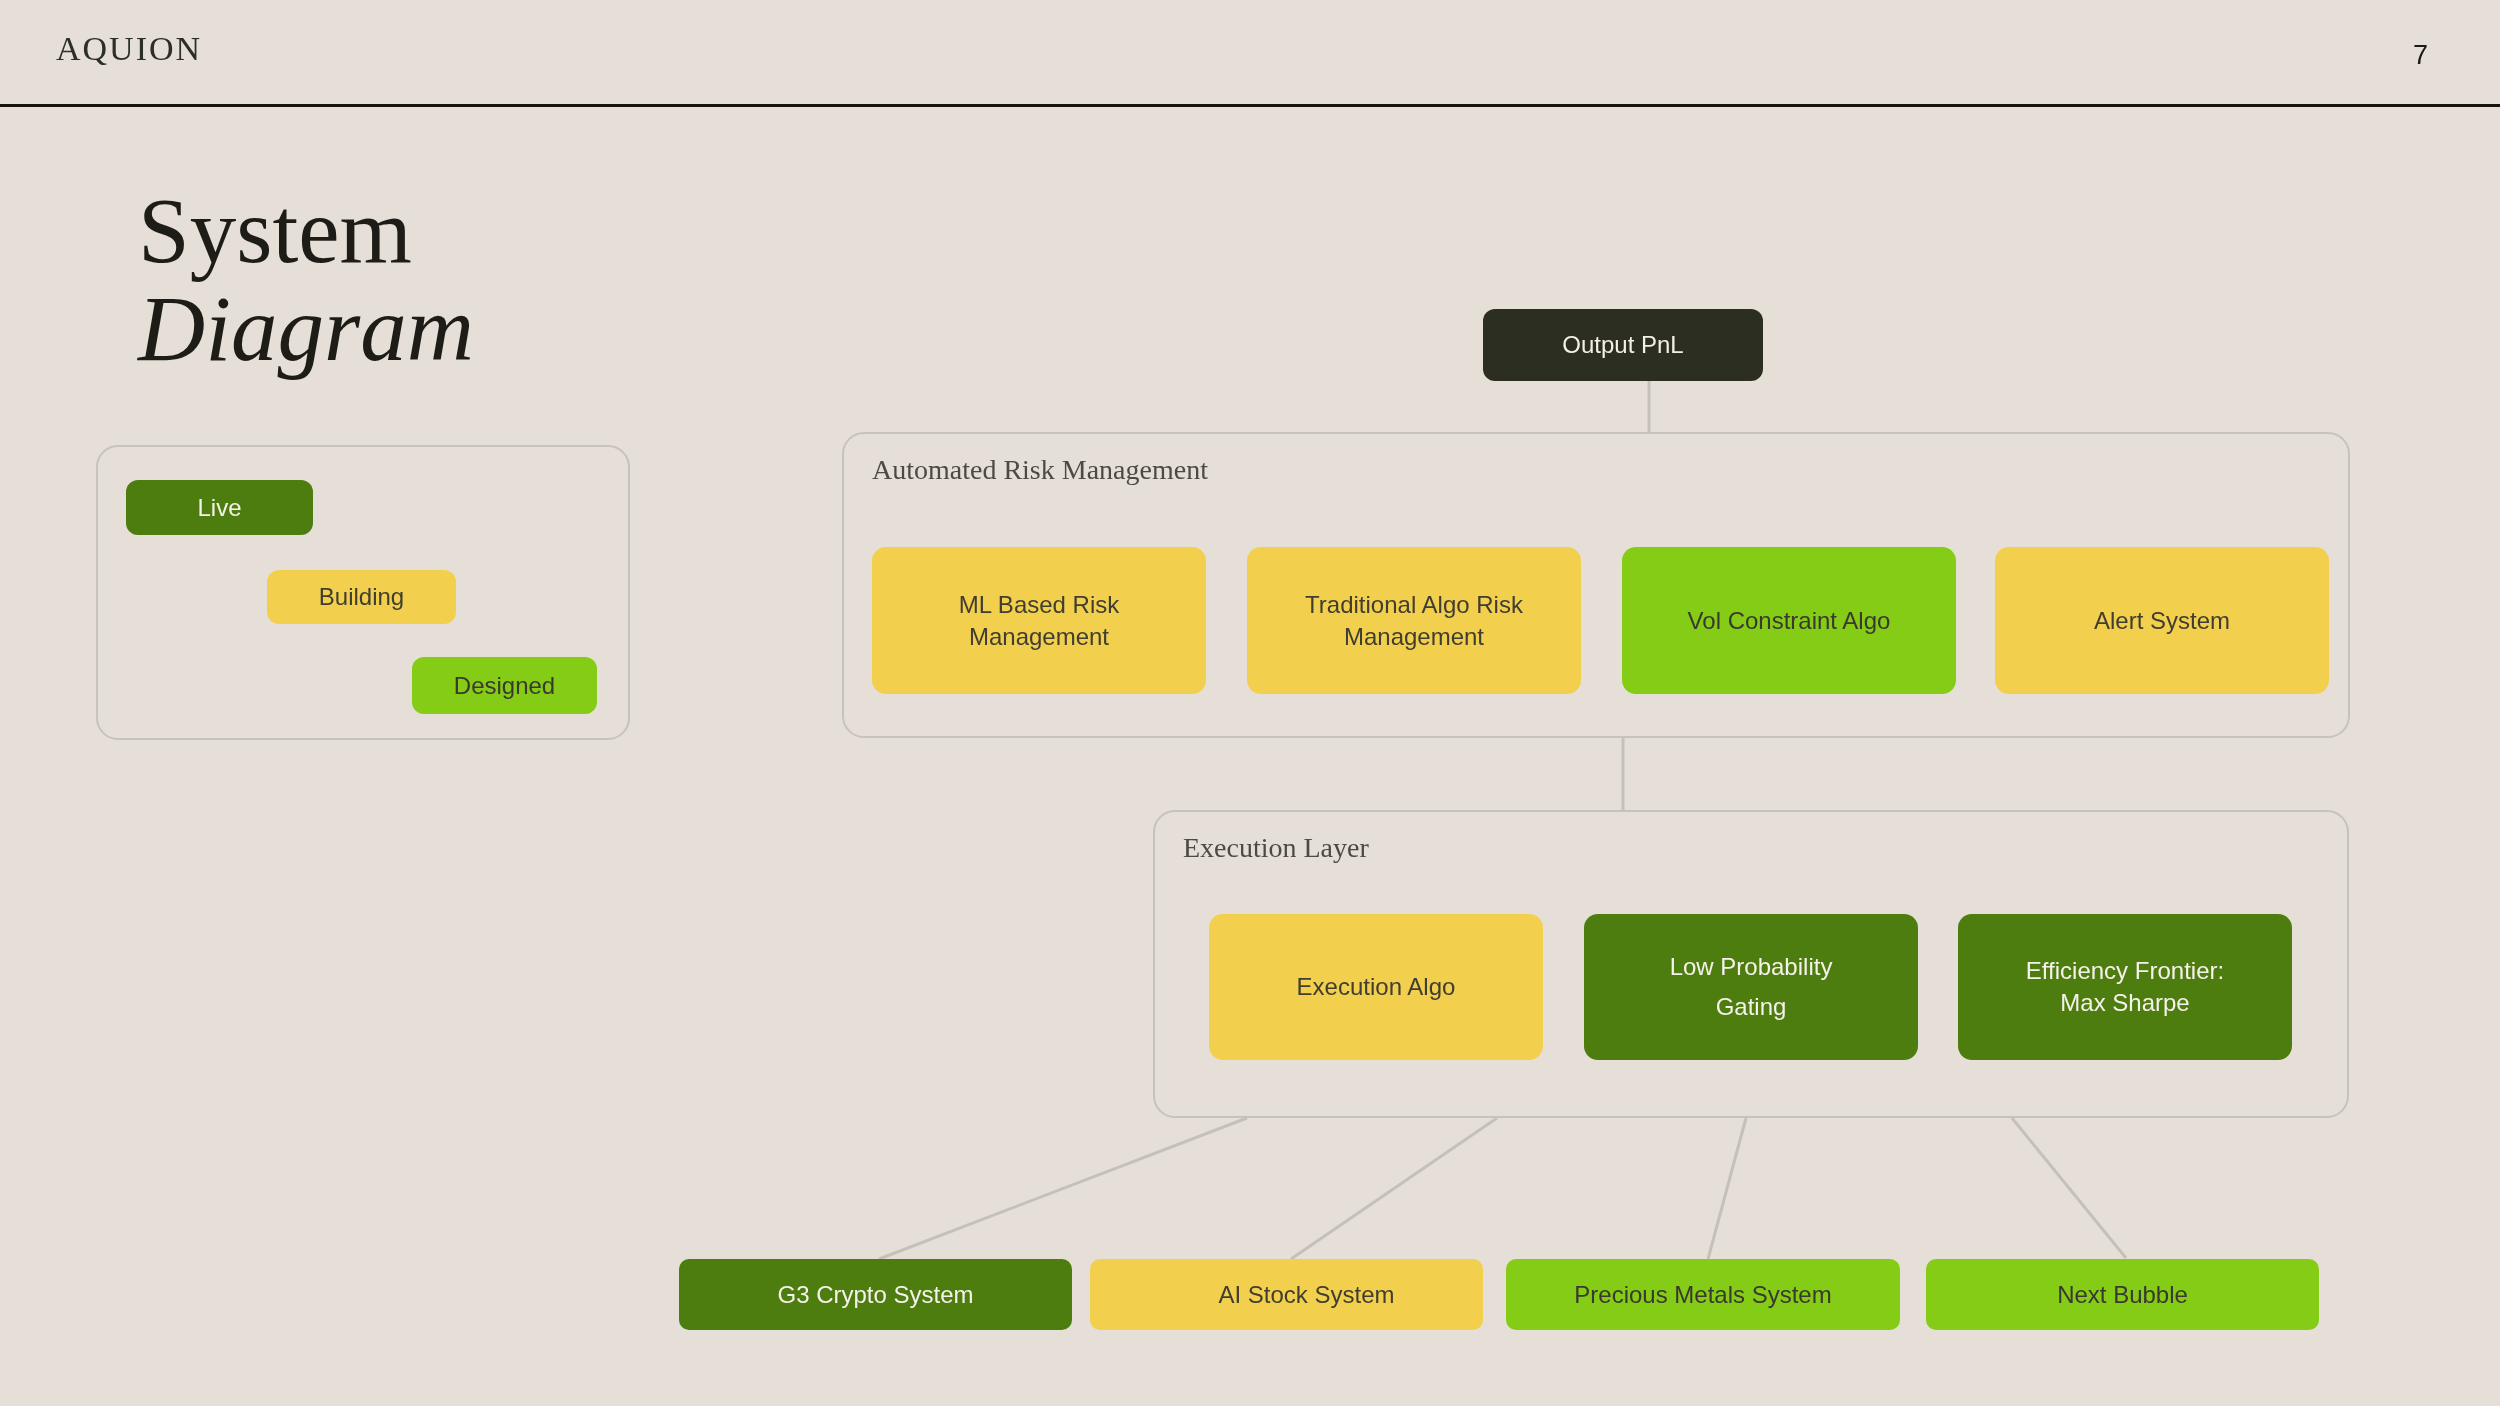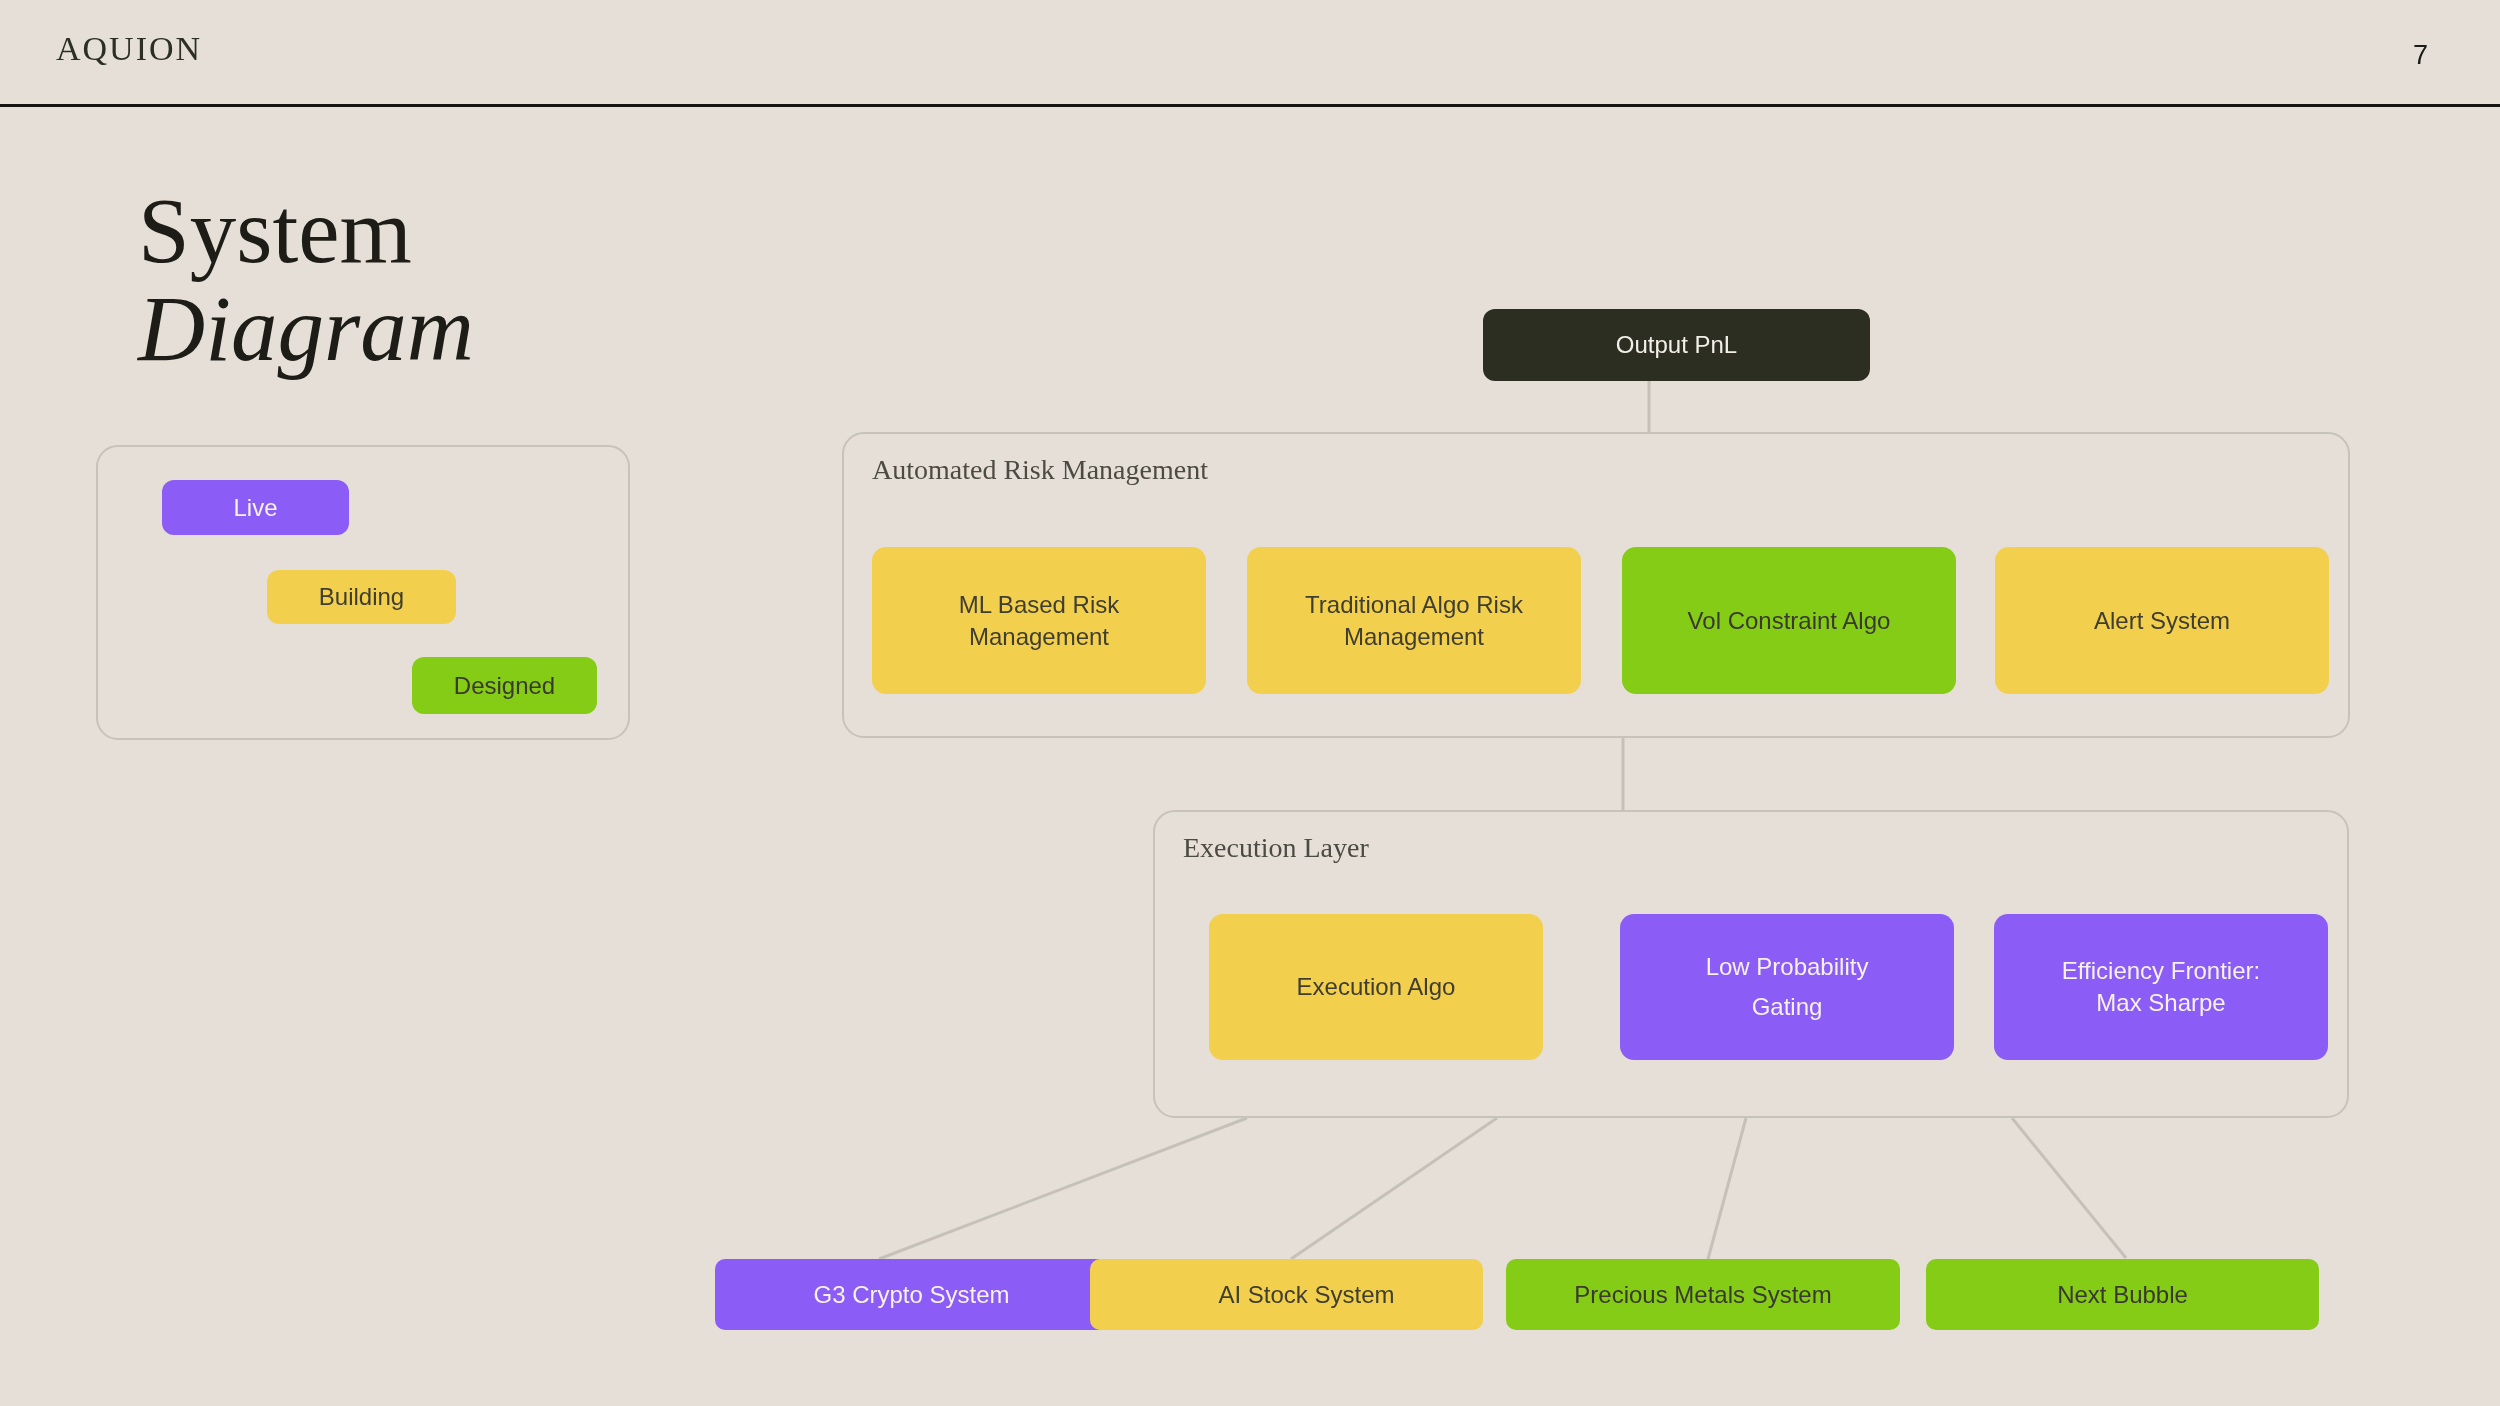--- a/index.html
+++ b/index.html
@@ -66,21 +66,21 @@
     display: flex;
     flex-direction: column;
     align-items: center;
     justify-content: center;
     text-align: center;
     box-sizing: border-box;
     font-size: 24px;
     line-height: 32px;
     border-radius: 14px;
   }
-  .node.live     { background: #8b5cf6; color: #f6f1ea; margin-left: 36px; }
+  .node.live     { background: #4d7c0f; color: #f6f1ea; }
   .node.building { background: #f3cf4e; color: #3f3e30; }
   .node.designed { background: #84cc16; color: #3a392f; }
   .node.output   { background: #2b2e20; color: #f3efe8; border-radius: 12px; }
   .pill { border-radius: 12px; }
   .sys  { border-radius: 10px; }
   
   .wires {
     position: absolute;
     left: 0; top: 0;
     z-index: 0;
@@ -119,21 +119,21 @@
         <span>Live</span>
       </div>
       <div class="node building pill" style="left:169px; top:123px; width:189px; height:54px;">
         <span>Building</span>
       </div>
       <div class="node designed pill" style="left:314px; top:210px; width:185px; height:57px;">
         <span>Designed</span>
       </div>
     </div>
 
-    <div class="node output" style="left:1483px; top:309px; width:387px; height:72px;">
+    <div class="node output" style="left:1483px; top:309px; width:280px; height:72px;">
       <span>Output PnL</span>
     </div>
 
     <div class="card" style="left:842px; top:432px; width:1508px; height:306px;">
       <div class="card-title">Automated Risk Management</div>
       <div class="node building" style="left:28px; top:113px; width:334px; height:147px;">
         <span>ML Based Risk</span>
         <span>Management</span>
       </div>
       <div class="node building" style="left:403px; top:113px; width:334px; height:147px;">

